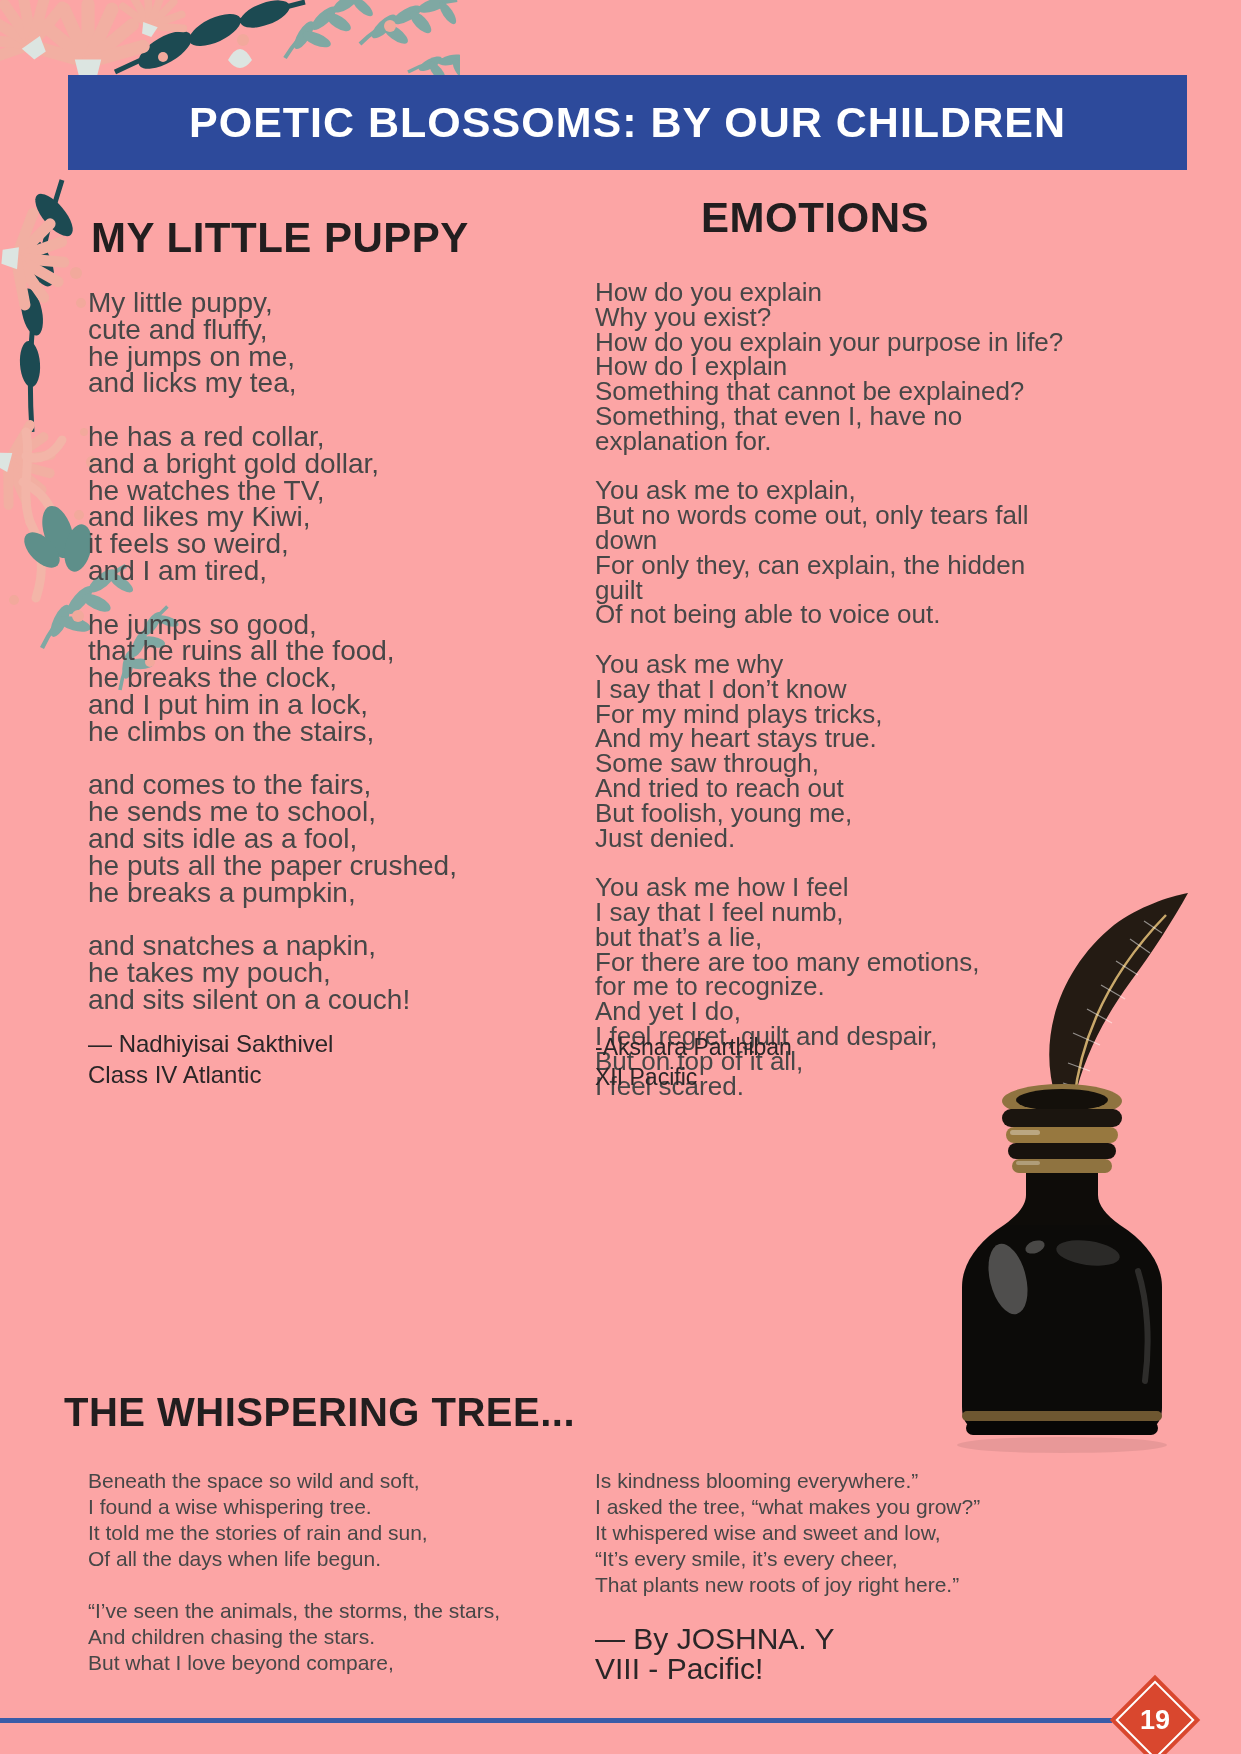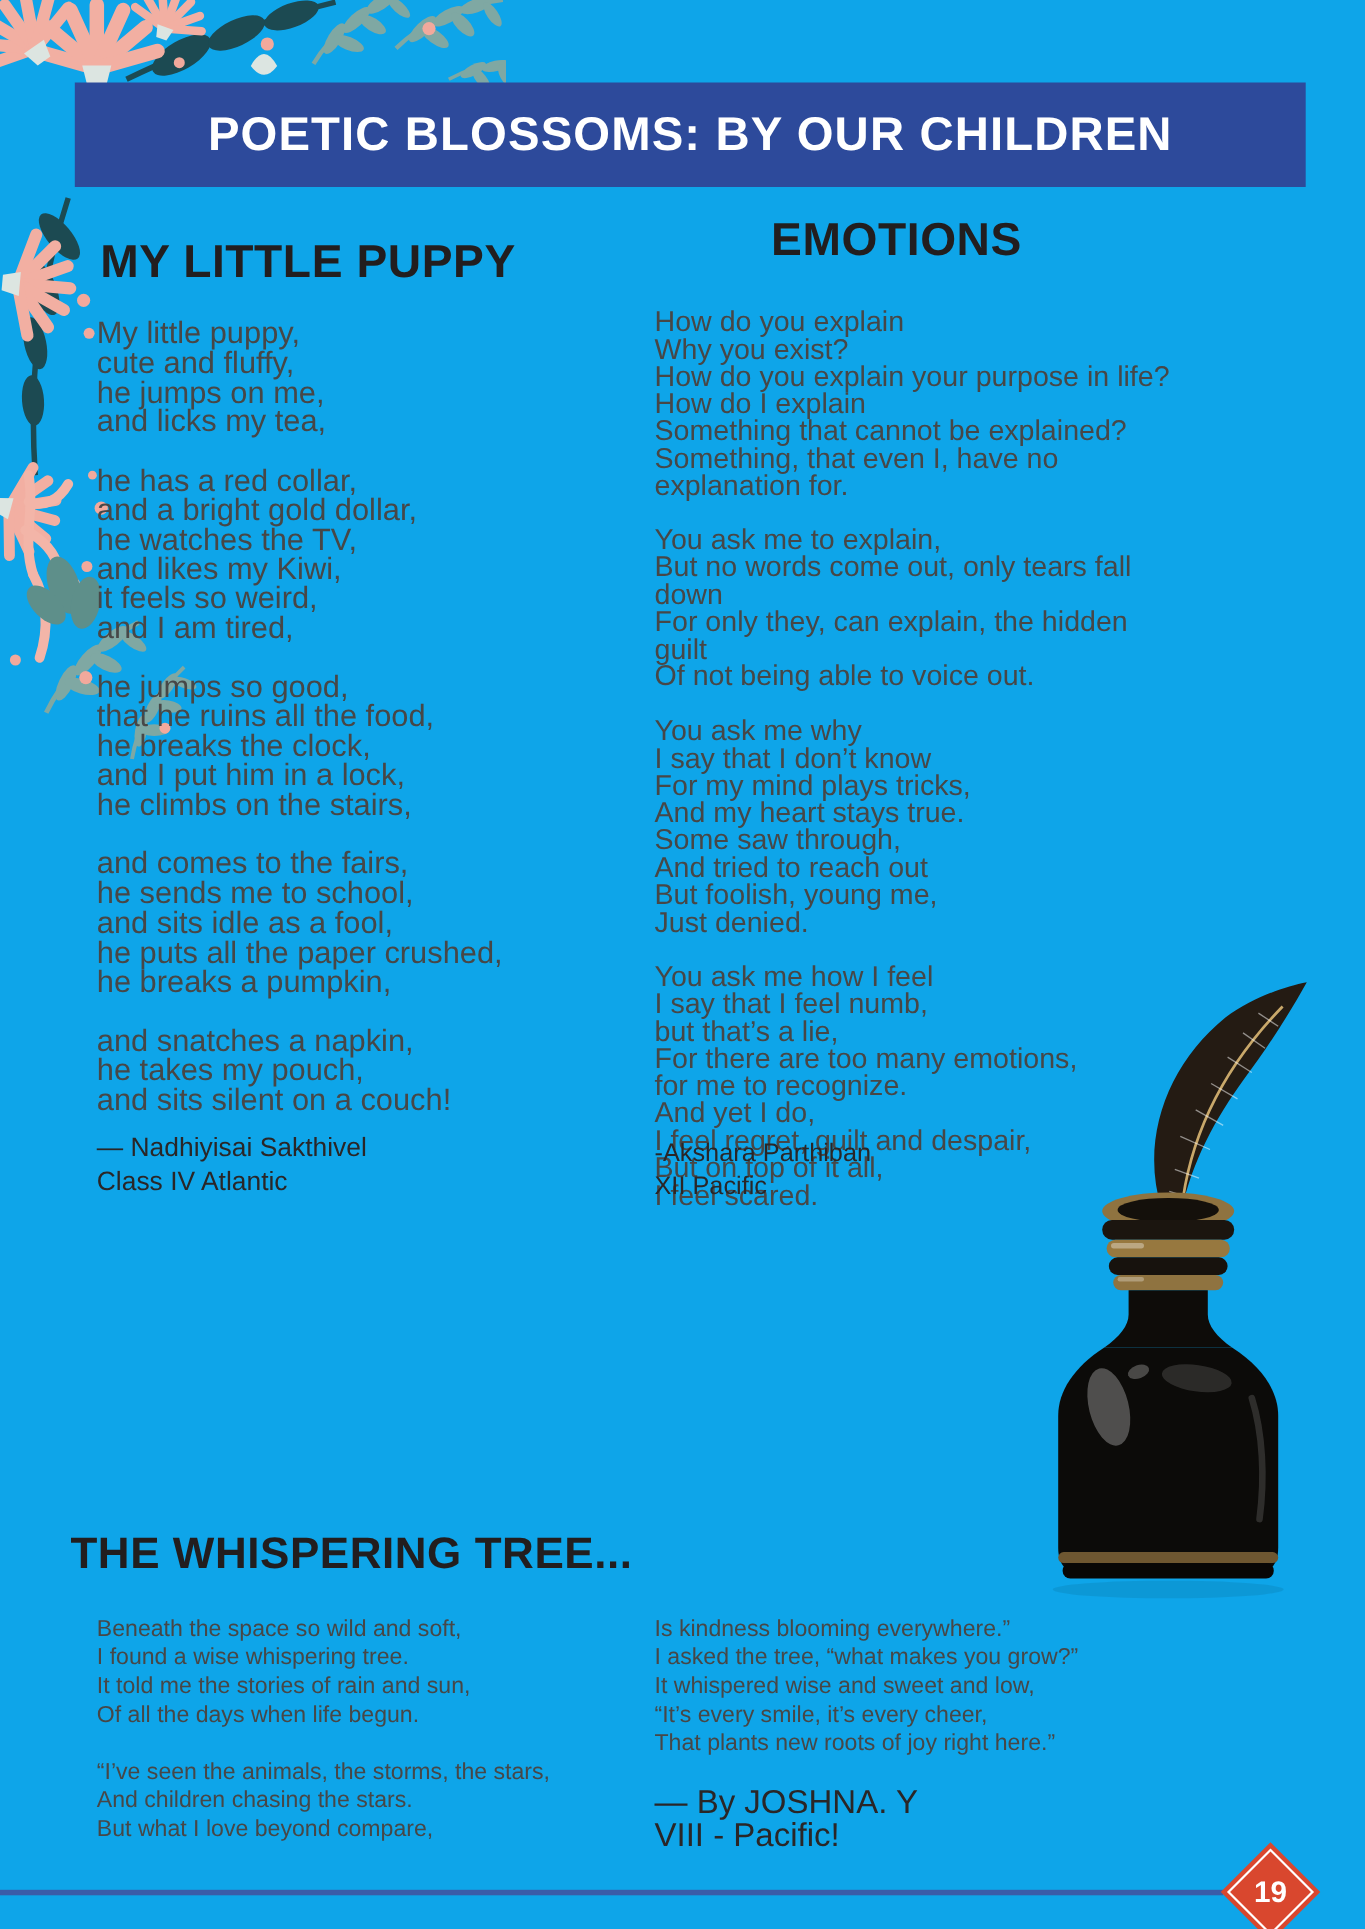--- a/index.html
+++ b/index.html
@@ -1,18 +1,18 @@
 <!DOCTYPE html>
 <html><head>
 <meta charset="utf-8">
 <style>
   html,body{margin:0;padding:0;background:#e9e9e9;}
   .page{
     position:relative;width:1241px;height:1754px;margin:0 auto;
-    background:#0ea5e9;overflow:hidden;
+    background:#fca5a5;overflow:hidden;
     font-family:"Liberation Sans","DejaVu Sans",sans-serif;
     color:#474747;
   }
   .floral{position:absolute;left:0;top:0;z-index:0;}
   .banner{
     position:absolute;left:68px;top:75px;width:1119px;height:95px;
     background:#2D4A9B;z-index:2;
     display:flex;align-items:center;justify-content:center;
   }
   .banner-title{

